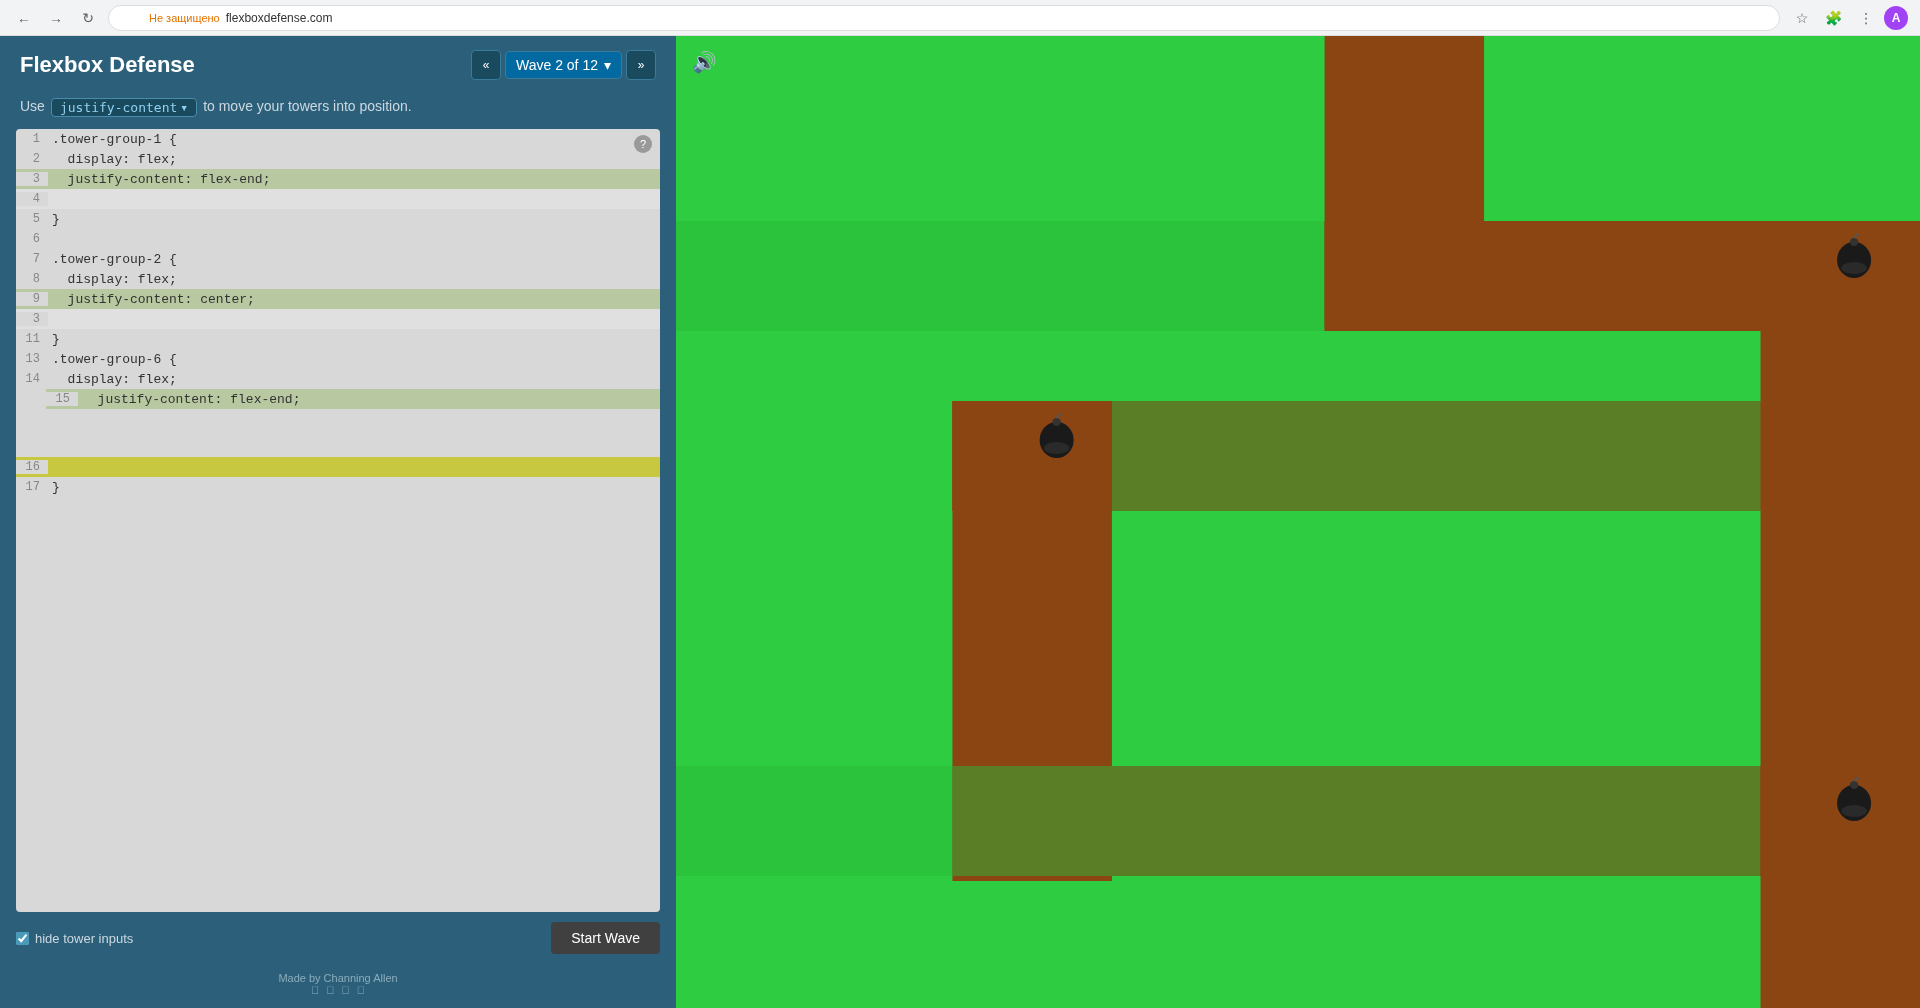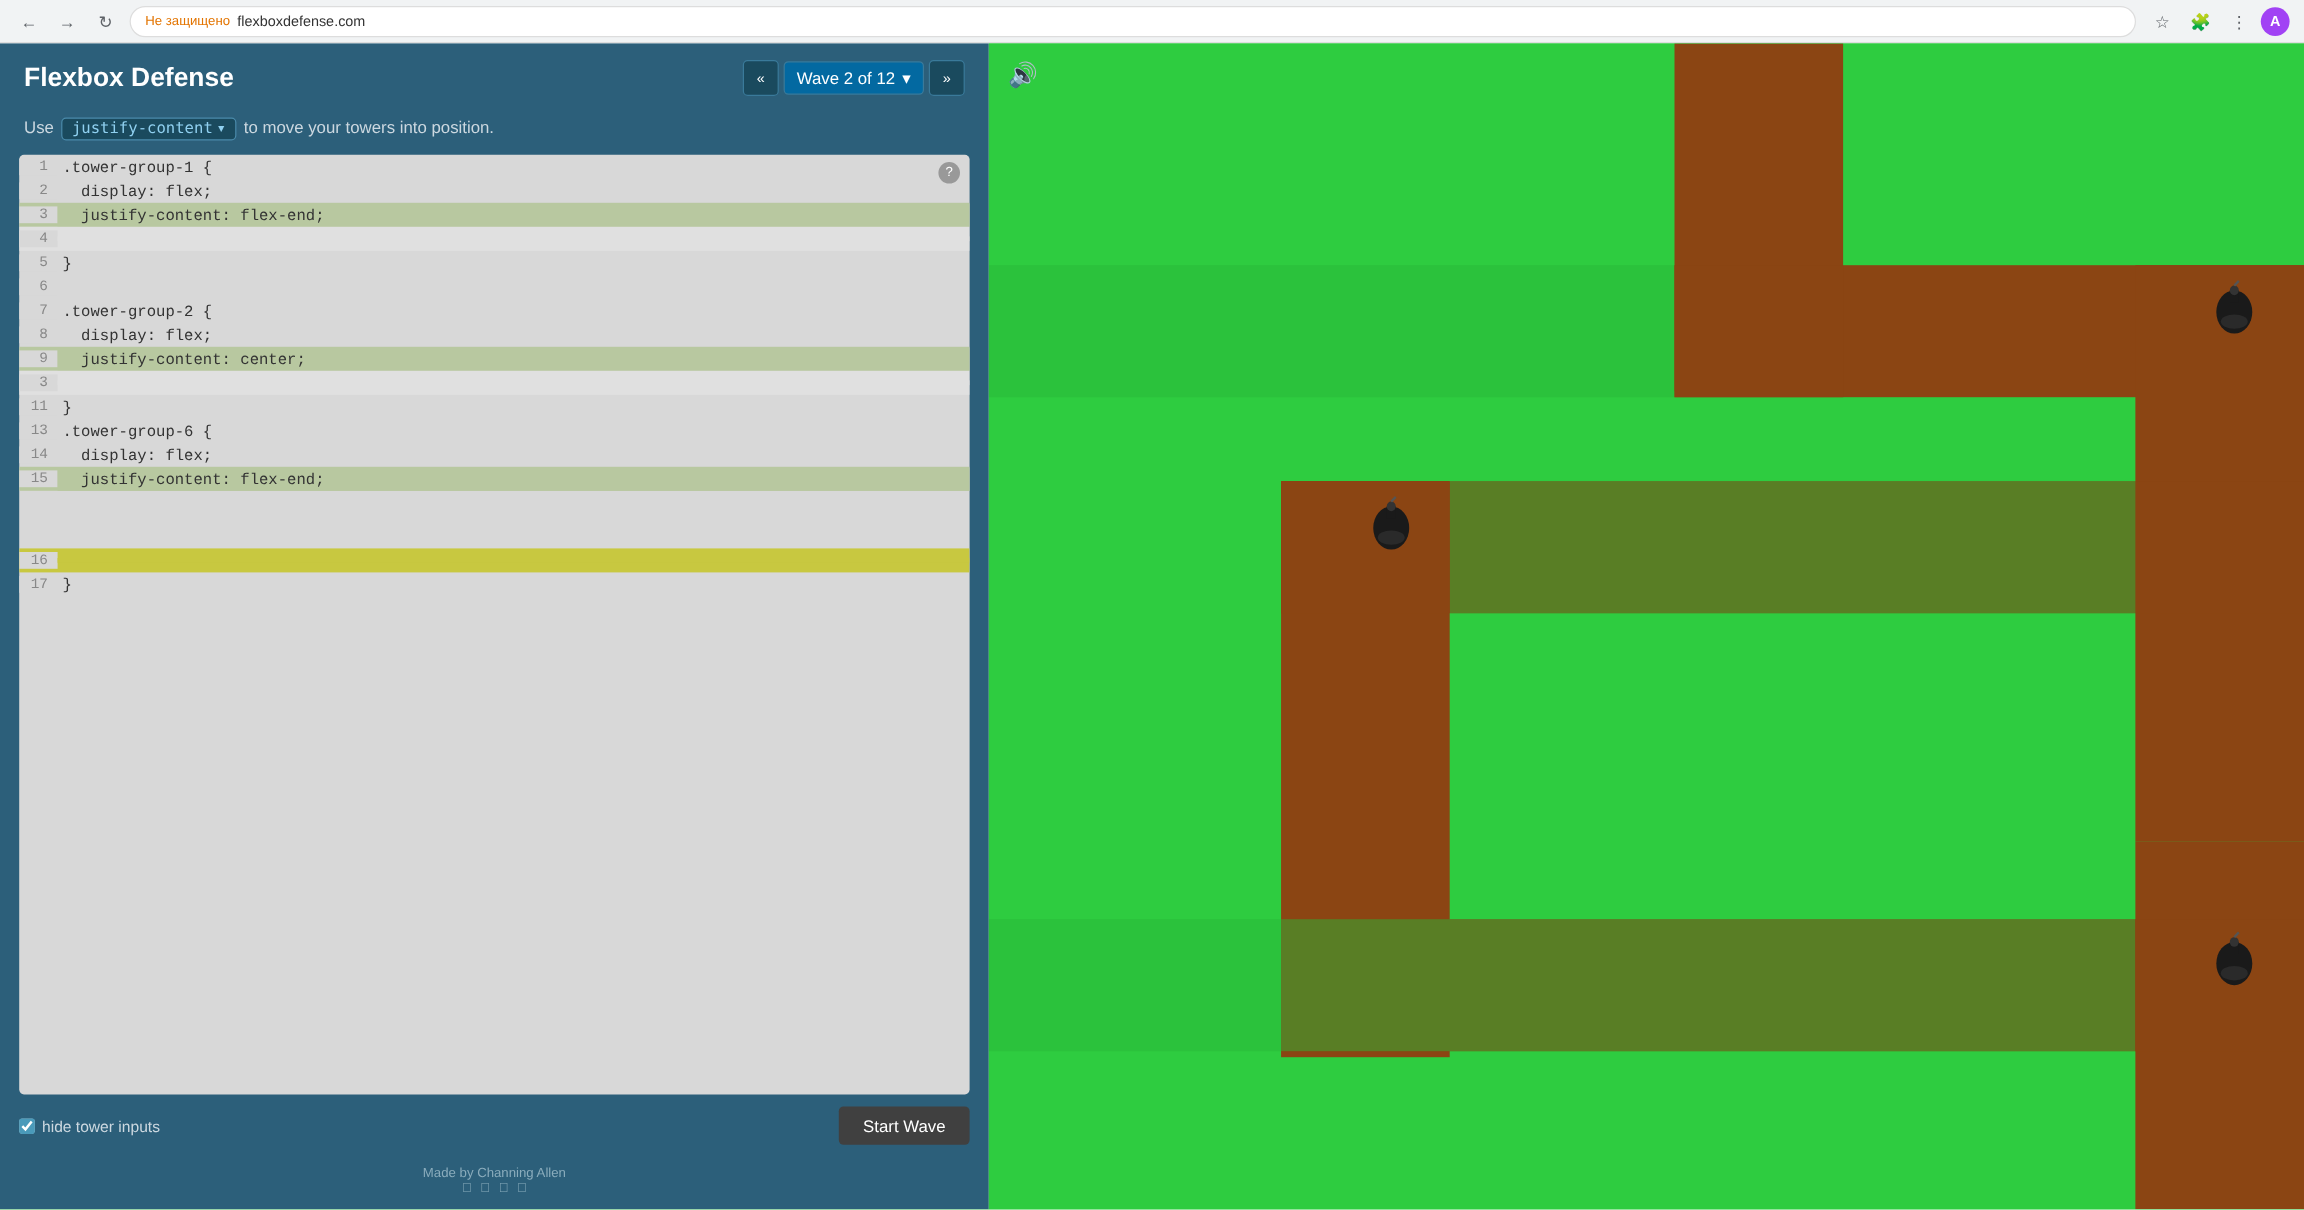--- a/index.html
+++ b/index.html
@@ -32,21 +32,21 @@
       background: white;
       border: 1px solid #ddd;
       border-radius: 13px;
       display: flex;
       align-items: center;
       padding: 0 12px;
       font-size: 12px;
       color: #333;
       gap: 6px;
     }
-    .address-bar-warning { color: #e37400; font-size: 11px; }
+    .address-bar-warning { color: #e37400; font-size: 11px; margin-left: 28px; }
     .browser-icons { display: flex; gap: 4px; align-items: center; }
     .browser-icon-btn {
       width: 28px; height: 28px;
       border-radius: 50%;
       border: none;
       background: transparent;
       cursor: pointer;
       display: flex; align-items: center; justify-content: center;
       color: #5f6368;
       font-size: 14px;
@@ -63,21 +63,21 @@
 
     
     .app-container {
       flex: 1;
       display: flex;
       overflow: hidden;
     }
 
     
     .left-panel {
-      width: 824px;
+      width: 676px;
       background: #2c5f7a;
       display: flex;
       flex-direction: column;
       flex-shrink: 0;
       padding: 0;
     }
 
     .top-bar {
       display: flex;
       align-items: center;
@@ -349,21 +349,21 @@
             <span class="line-content">}</span>
           </div>
           <div class="code-line">
             <span class="line-number">13</span>
             <span class="line-content">.tower-group-6 {</span>
           </div>
           <div class="code-line">
             <span class="line-number">14</span>
             <span class="line-content">  display: flex;</span>
           </div>
-          <div class="code-line" style="background: rgb(184, 200, 160);">
+          <div class="code-line" style="background: rgb(184, 200, 160); margin-left: 30px;">
             <span class="line-number">15</span>
             <span class="line-content" style="background: rgb(184, 200, 160);">  justify-content: flex-end;</span>
           </div>
           <div class="code-line" style="background: rgb(200, 200, 64); margin-top: 48px;">
             <span class="line-number">16</span>
             <span class="line-content" style="background: rgb(200, 200, 64);"></span>
           </div>
           <div class="code-line">
             <span class="line-number">17</span>
             <span class="line-content">}</span>

